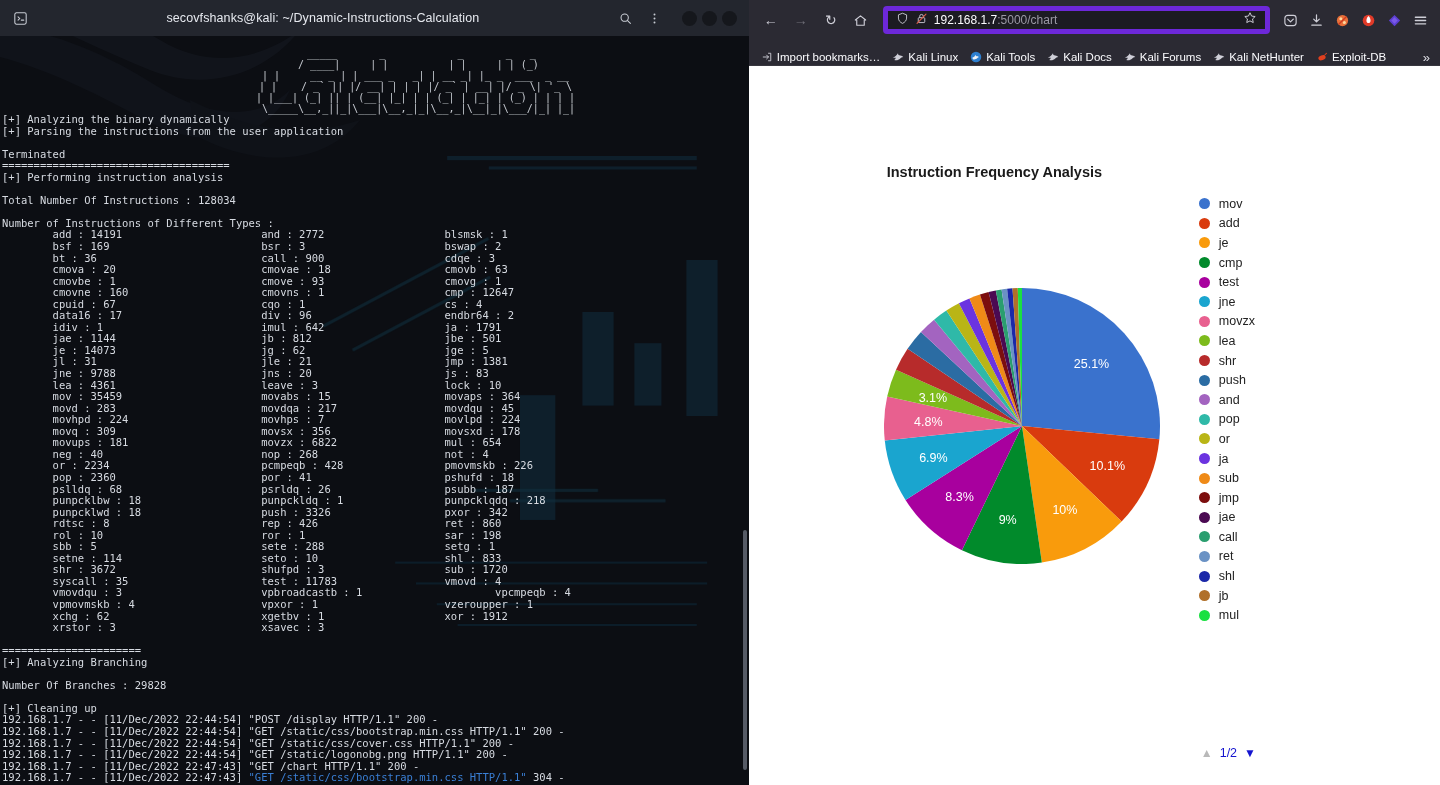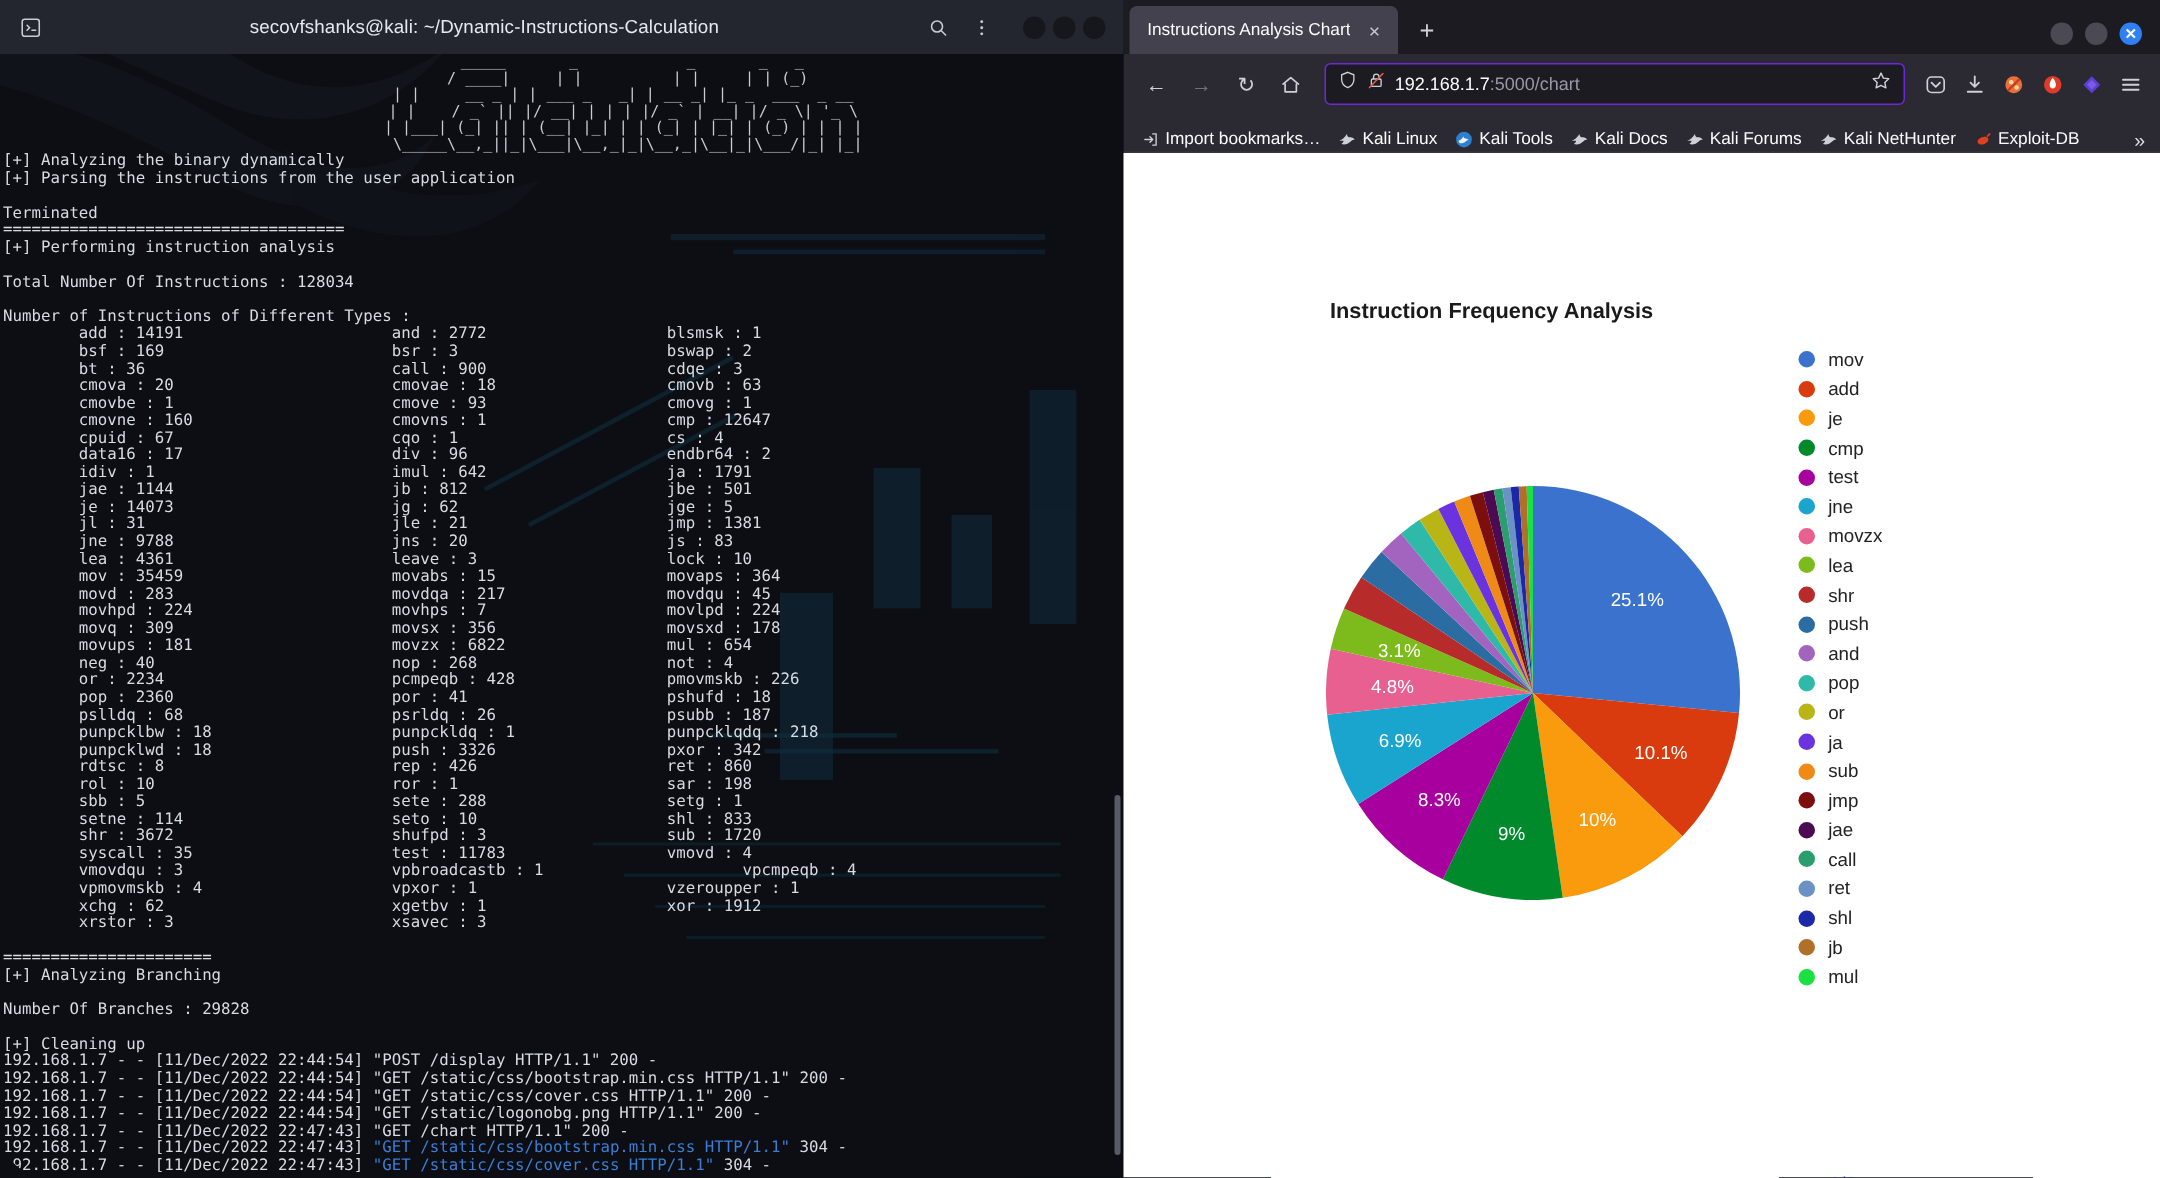--- a/index.html
+++ b/index.html
@@ -54,24 +54,23 @@
     z-index: 0;
   }
   .bg-glyphs {
     position: absolute; inset: 0;
     pointer-events: none; z-index: 0;
   }
 
   .term-body {
     position: relative;
     z-index: 2;
-    padding: 0 0 0 0;
+    padding: 12px 0 0 0;
     height: calc(785px - 36px);
     overflow: hidden;
-    border-radius: 32px;
   }
   .ascii-art {
     color: #d9dde4;
     font-family: "DejaVu Sans Mono", monospace;
     font-size: 10px;
     line-height: 11px;
     white-space: pre;
     text-align: center;
     padding-left: 40px;
     opacity: .92;
@@ -157,21 +156,21 @@
     width: 28px; height: 28px;
     display: flex; align-items: center; justify-content: center;
     color: #cfcfd8; font-size: 14px;
     border-radius: 4px;
   }
   .nav-btn.disabled { color: #6f6e78; }
   .urlbar {
     flex: 1;
     height: 28px;
     background: #1c1b22;
-    border: 1px solid #6d28d9;
+    border: 5px solid #6d28d9;
     border-radius: 4px;
     display: flex; align-items: center;
     gap: 6px;
     padding: 0 8px;
     margin: 0 6px;
   }
   .url-text { font-size: 12px; color: #fbfbfe; flex: 1; white-space: nowrap; }
   .url-text .dim { color: #9a98a4; }
   .tb-icon {
     width: 24px; height: 24px;
@@ -373,32 +372,20 @@
           <div class="term-line mixed"><span>192.168.1.7 - - [11/Dec/2022 22:47:43] </span><span class="b">"GET /static/css/bootstrap.min.css HTTP/1.1"</span><span> 304 -</span></div>
           <div class="term-line mixed"><span>192.168.1.7 - - [11/Dec/2022 22:47:43] </span><span class="b">"GET /static/css/cover.css HTTP/1.1"</span><span> 304 -</span></div>
         </div>
     </div>
 
     <div class="term-scrollbar"></div>
   </div>
 
   <div id="browser">
 
-    <div class="tabstrip">
-      <div class="tab">
-        <span class="tab-title">Instructions Analysis Chart</span>
-        <span class="tab-close">×</span>
-      </div>
-      <div class="newtab">+</div>
-      <div class="win-ctrls">
-        <div class="win-dot"></div>
-        <div class="win-dot"></div>
-        <div class="win-dot close">✕</div>
-      </div>
-    </div>
 
     <div class="navbar">
       <div class="nav-btn">←</div>
       <div class="nav-btn disabled">→</div>
       <div class="nav-btn">↻</div>
       <div class="nav-btn">
         <svg width="15" height="15" viewBox="0 0 16 16">
             <path d="M2.5 7.5L8 3l5.5 4.5M4 7.5V13h8V7.5" fill="none" stroke="#cfcfd8" stroke-width="1.2" stroke-linecap="round" stroke-linejoin="round"></path>
           </svg>
       </div>

